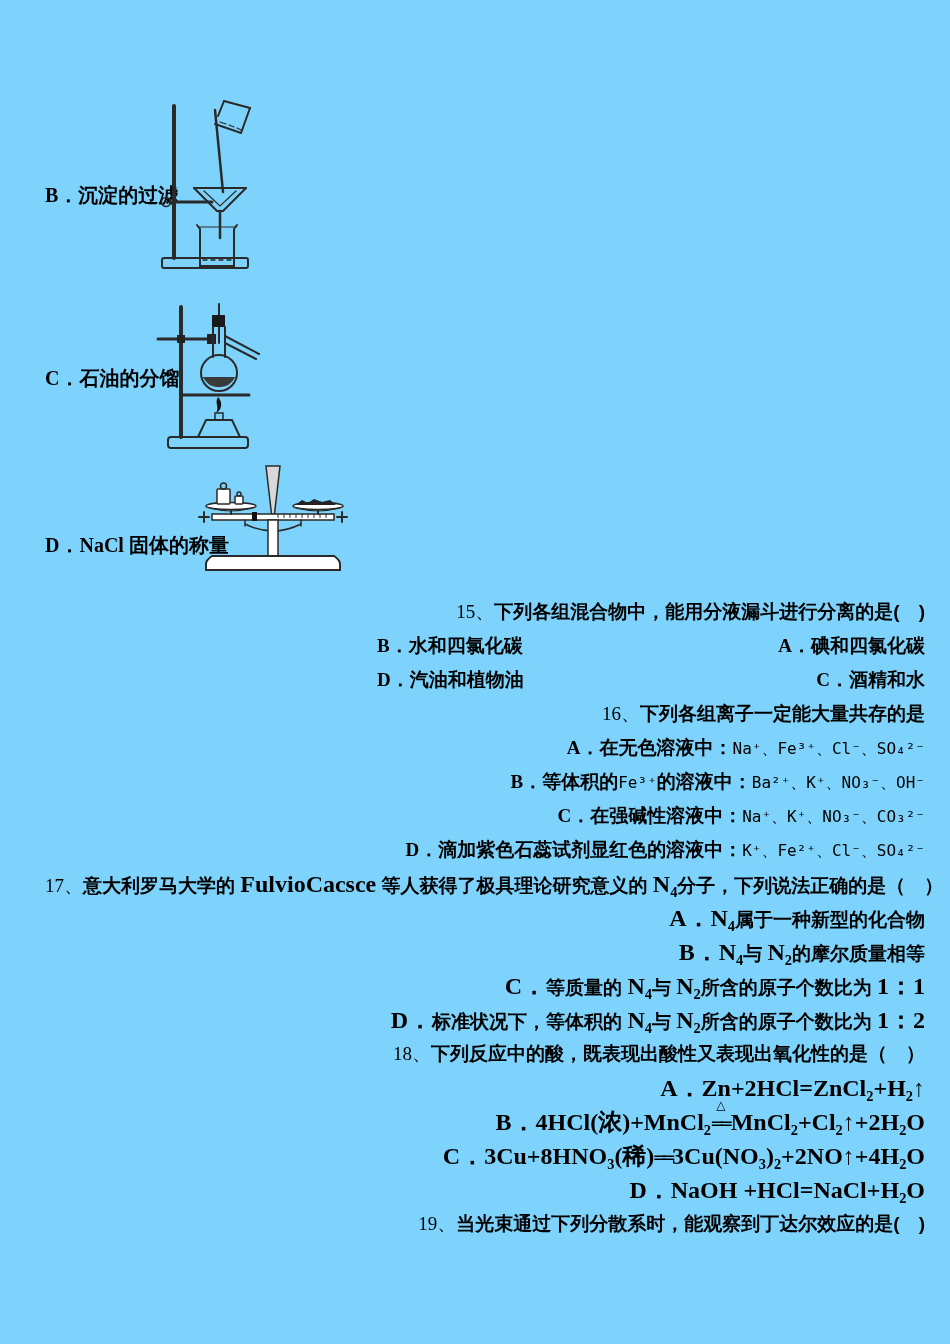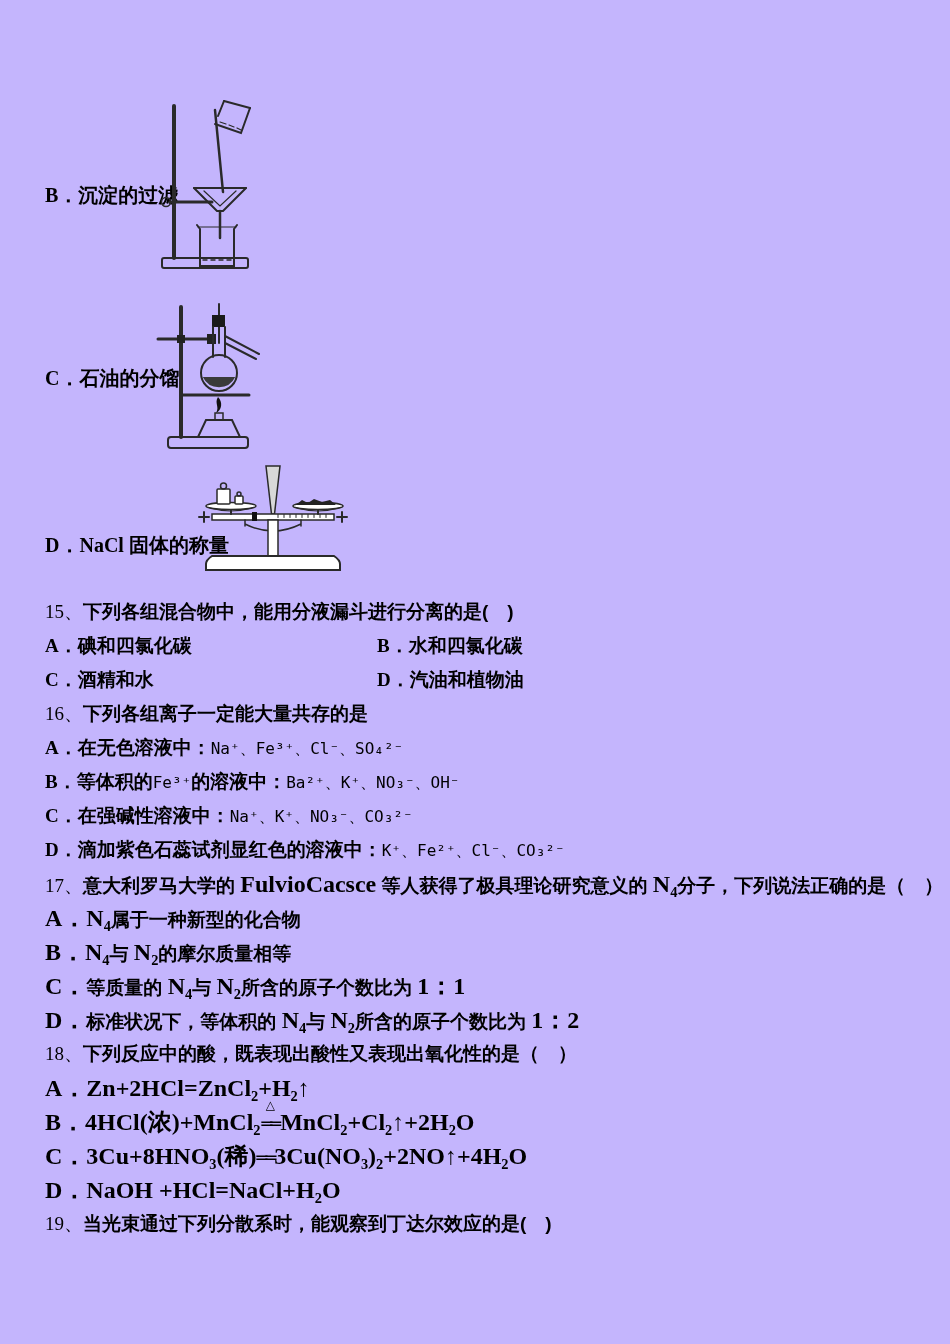--- a/index.html
+++ b/index.html
@@ -1,25 +1,25 @@
 <!DOCTYPE html>
 <html><head>
 <meta charset="utf-8">
 <style>
   html,body{margin:0;padding:0;background:#ffffff;}
-  .page{position:relative;width:950px;height:1344px;background:#c4b5fd;overflow:hidden;
+  .page{position:relative;width:950px;height:1344px;background:#7dd3fc;overflow:hidden;
         font-family:"Liberation Sans","DejaVu Sans",sans-serif;color:#000;}
   
   .apparatus{position:absolute;left:45px;top:85px;width:420px;height:500px;}
   .app-label{position:absolute;left:0;font-size:20px;font-weight:700;white-space:nowrap;
              font-family:"Liberation Serif","DejaVu Serif",serif;}
   .diag{position:absolute;}
   .diag *{vector-effect:non-scaling-stroke;}
   
-  .questions{position:absolute;left:45px;top:595px;width:880px;}
+  .questions{position:absolute;left:45px;top:595px;width:880px;text-align:right;}
   .line{position:relative;height:34px;line-height:34px;white-space:nowrap;}
   .num{font-family:"Liberation Serif","DejaVu Serif",serif;font-weight:400;font-size:19px;}
   .cn{font-weight:700;font-size:19px;font-family:"Liberation Sans","DejaVu Sans",sans-serif;}
   .opt{font-weight:700;font-size:19px;font-family:"Liberation Serif","DejaVu Serif",sans-serif;}
   .sf{font-weight:700;font-size:24px;font-family:"Liberation Serif","DejaVu Serif",serif;}
   .mono{font-weight:400;font-size:16px;font-family:"DejaVu Sans Mono","DejaVu Sans",monospace;margin-top:31px;}
   .col2{position:absolute;left:332px;top:0;}
   .eqln{font-weight:700;font-size:18px;letter-spacing:-2px;font-family:"DejaVu Sans",sans-serif;}
   .heat-eq{display:inline-block;position:relative;margin:0 1px;}
   .heat-eq .ln{font-weight:700;font-size:18px;letter-spacing:-2px;font-family:"DejaVu Sans",sans-serif;}
@@ -124,21 +124,21 @@
   <section class="questions">
 
     <div class="line"><span class="num">15、</span><span class="cn">下列各组混合物中，能用分液漏斗进行分离的是(　)</span></div>
     <div class="line"><span class="opt">A．碘和四氯化碳</span><span class="opt col2">B．水和四氯化碳</span></div>
     <div class="line"><span class="opt">C．酒精和水</span><span class="opt col2">D．汽油和植物油</span></div>
 
     <div class="line"><span class="num">16、</span><span class="cn">下列各组离子一定能大量共存的是</span></div>
     <div class="line"><span class="opt">A．在无色溶液中：</span><span class="mono">Na⁺、Fe³⁺、Cl⁻、SO₄²⁻</span></div>
     <div class="line"><span class="opt">B．等体积的</span><span class="mono">Fe³⁺</span><span class="opt">的溶液中：</span><span class="mono">Ba²⁺、K⁺、NO₃⁻、OH⁻</span></div>
     <div class="line"><span class="opt">C．在强碱性溶液中：</span><span class="mono">Na⁺、K⁺、NO₃⁻、CO₃²⁻</span></div>
-    <div class="line"><span class="opt">D．滴加紫色石蕊试剂显红色的溶液中：</span><span class="mono">K⁺、Fe²⁺、Cl⁻、CO₃²⁻</span></div>
+    <div class="line"><span class="opt">D．滴加紫色石蕊试剂显红色的溶液中：</span><span class="mono">K⁺、Fe²⁺、Cl⁻、SO₄²⁻</span></div>
 
     <div class="line"><span class="num">17、</span><span class="cn">意大利罗马大学的 </span><span class="sf">FulvioCacsce</span><span class="cn"> 等人获得了极具理论研究意义的 </span><span class="sf">N₄</span><span class="cn">分子，下列说法正确的是（　）</span></div>
     <div class="line"><span class="sf">A．N₄</span><span class="cn">属于一种新型的化合物</span></div>
     <div class="line"><span class="sf">B．N₄</span><span class="cn">与 </span><span class="sf">N₂</span><span class="cn">的摩尔质量相等</span></div>
     <div class="line"><span class="sf">C．</span><span class="cn">等质量的 </span><span class="sf">N₄</span><span class="cn">与 </span><span class="sf">N₂</span><span class="cn">所含的原子个数比为 </span><span class="sf">1：1</span></div>
     <div class="line"><span class="sf">D．</span><span class="cn">标准状况下，等体积的 </span><span class="sf">N₄</span><span class="cn">与 </span><span class="sf">N₂</span><span class="cn">所含的原子个数比为 </span><span class="sf">1：2</span></div>
 
     <div class="line"><span class="num">18、</span><span class="cn">下列反应中的酸，既表现出酸性又表现出氧化性的是（　）</span></div>
     <div class="line"><span class="sf">A．Zn+2HCl=ZnCl₂+H₂↑</span></div>
     <div class="line"><span class="sf">B．4HCl(浓)+MnCl₂</span><span class="heat-eq"><span class="tri">△</span><span class="ln">══</span></span><span class="sf">MnCl₂+Cl₂↑+2H₂O</span></div>

